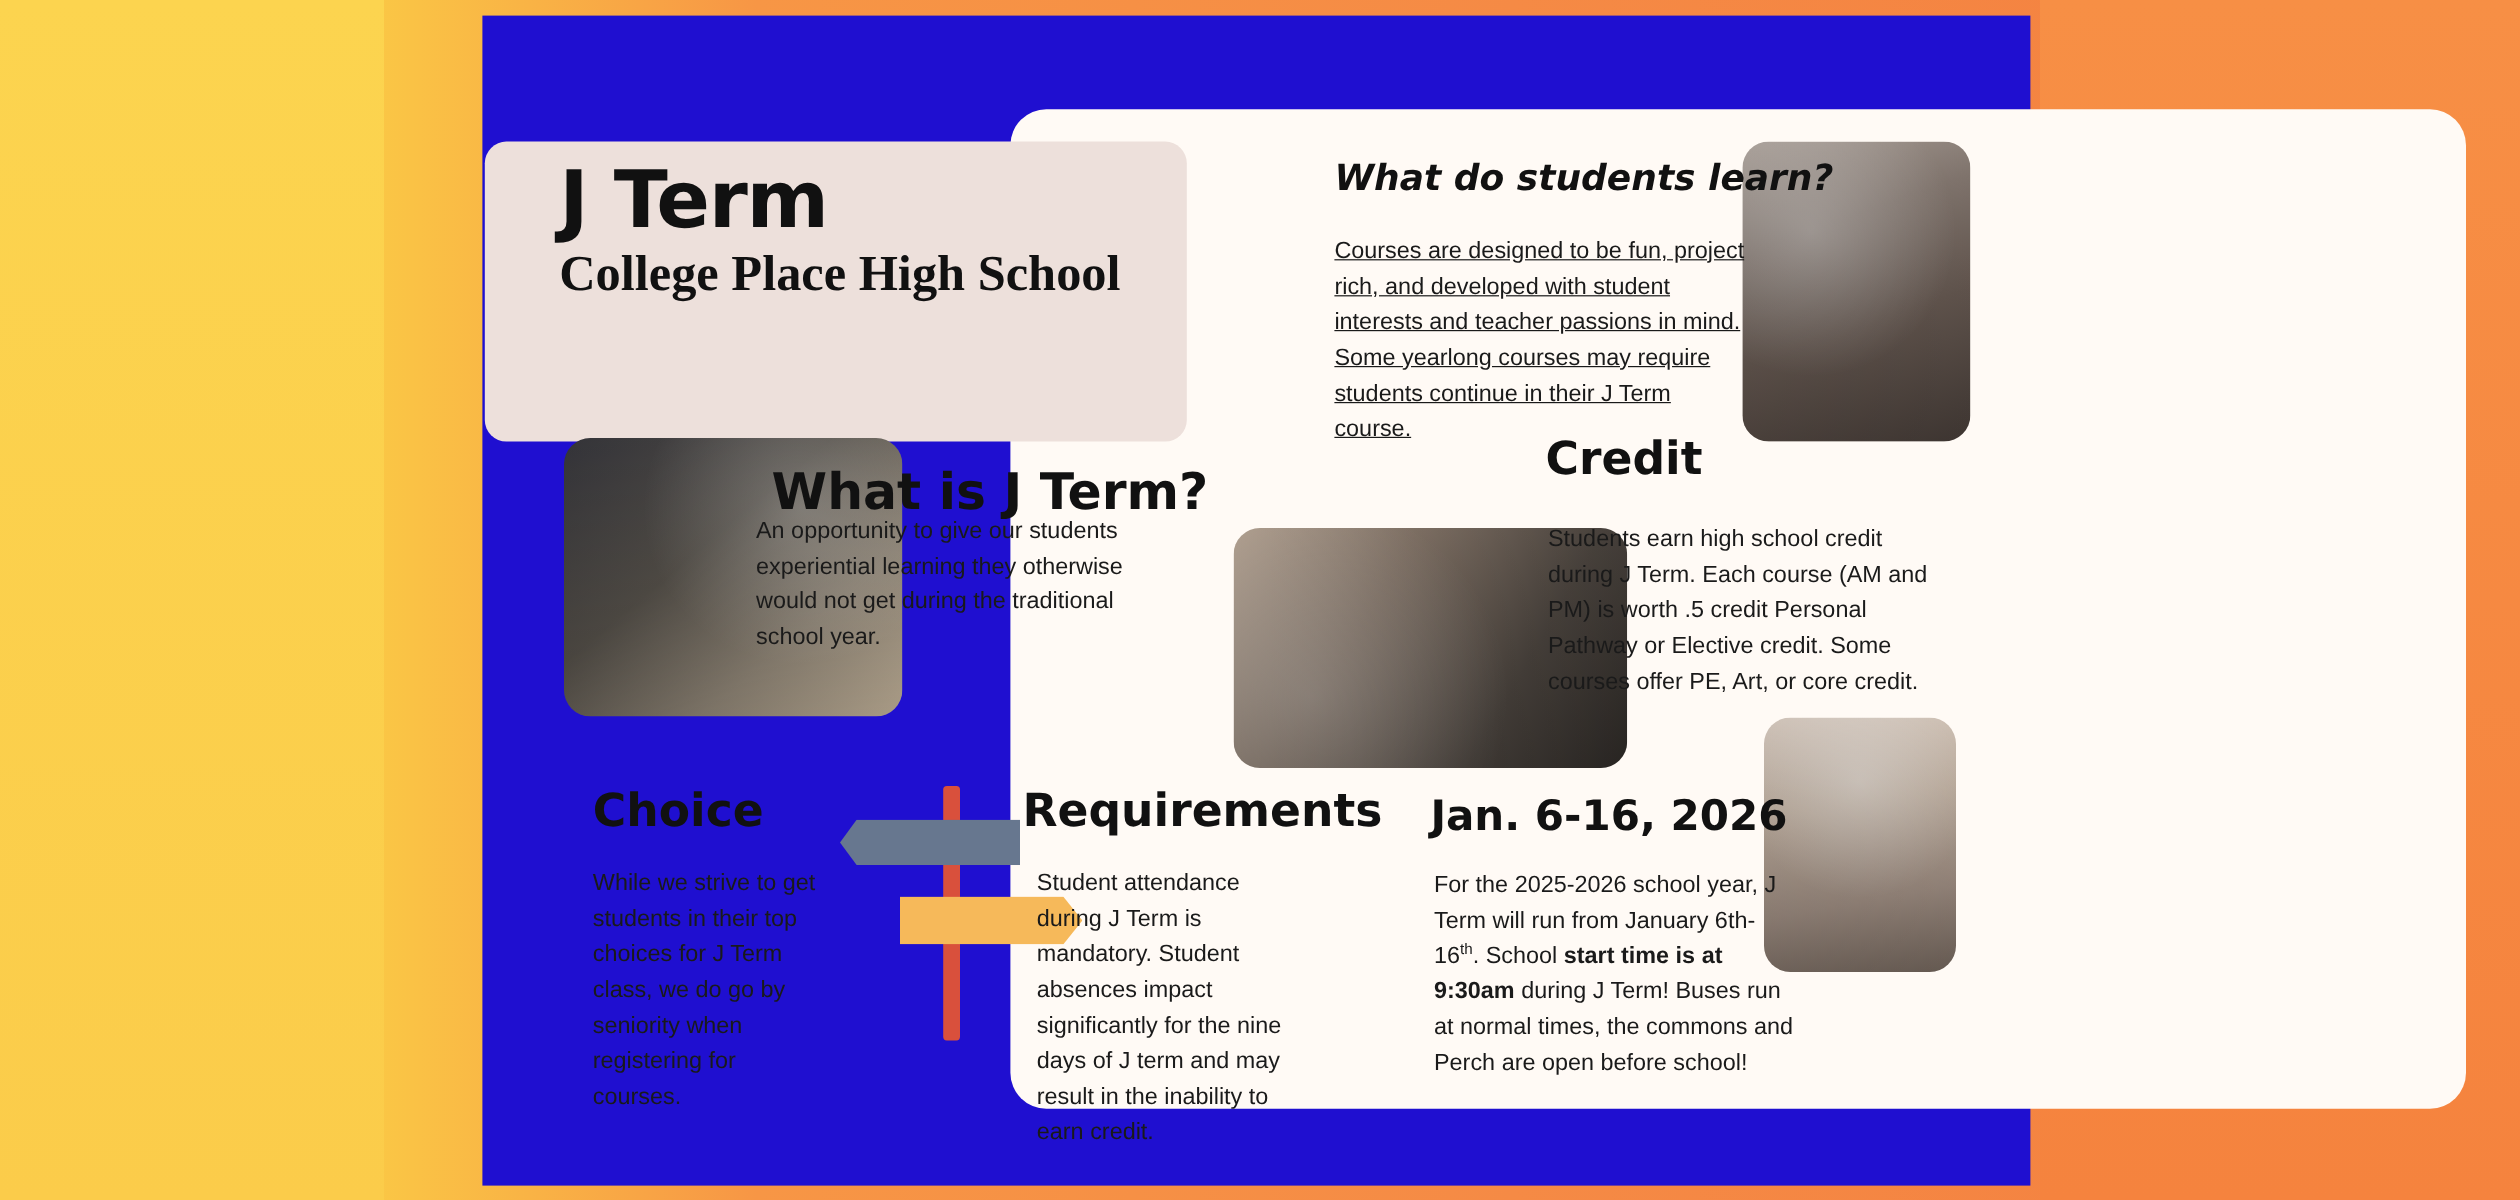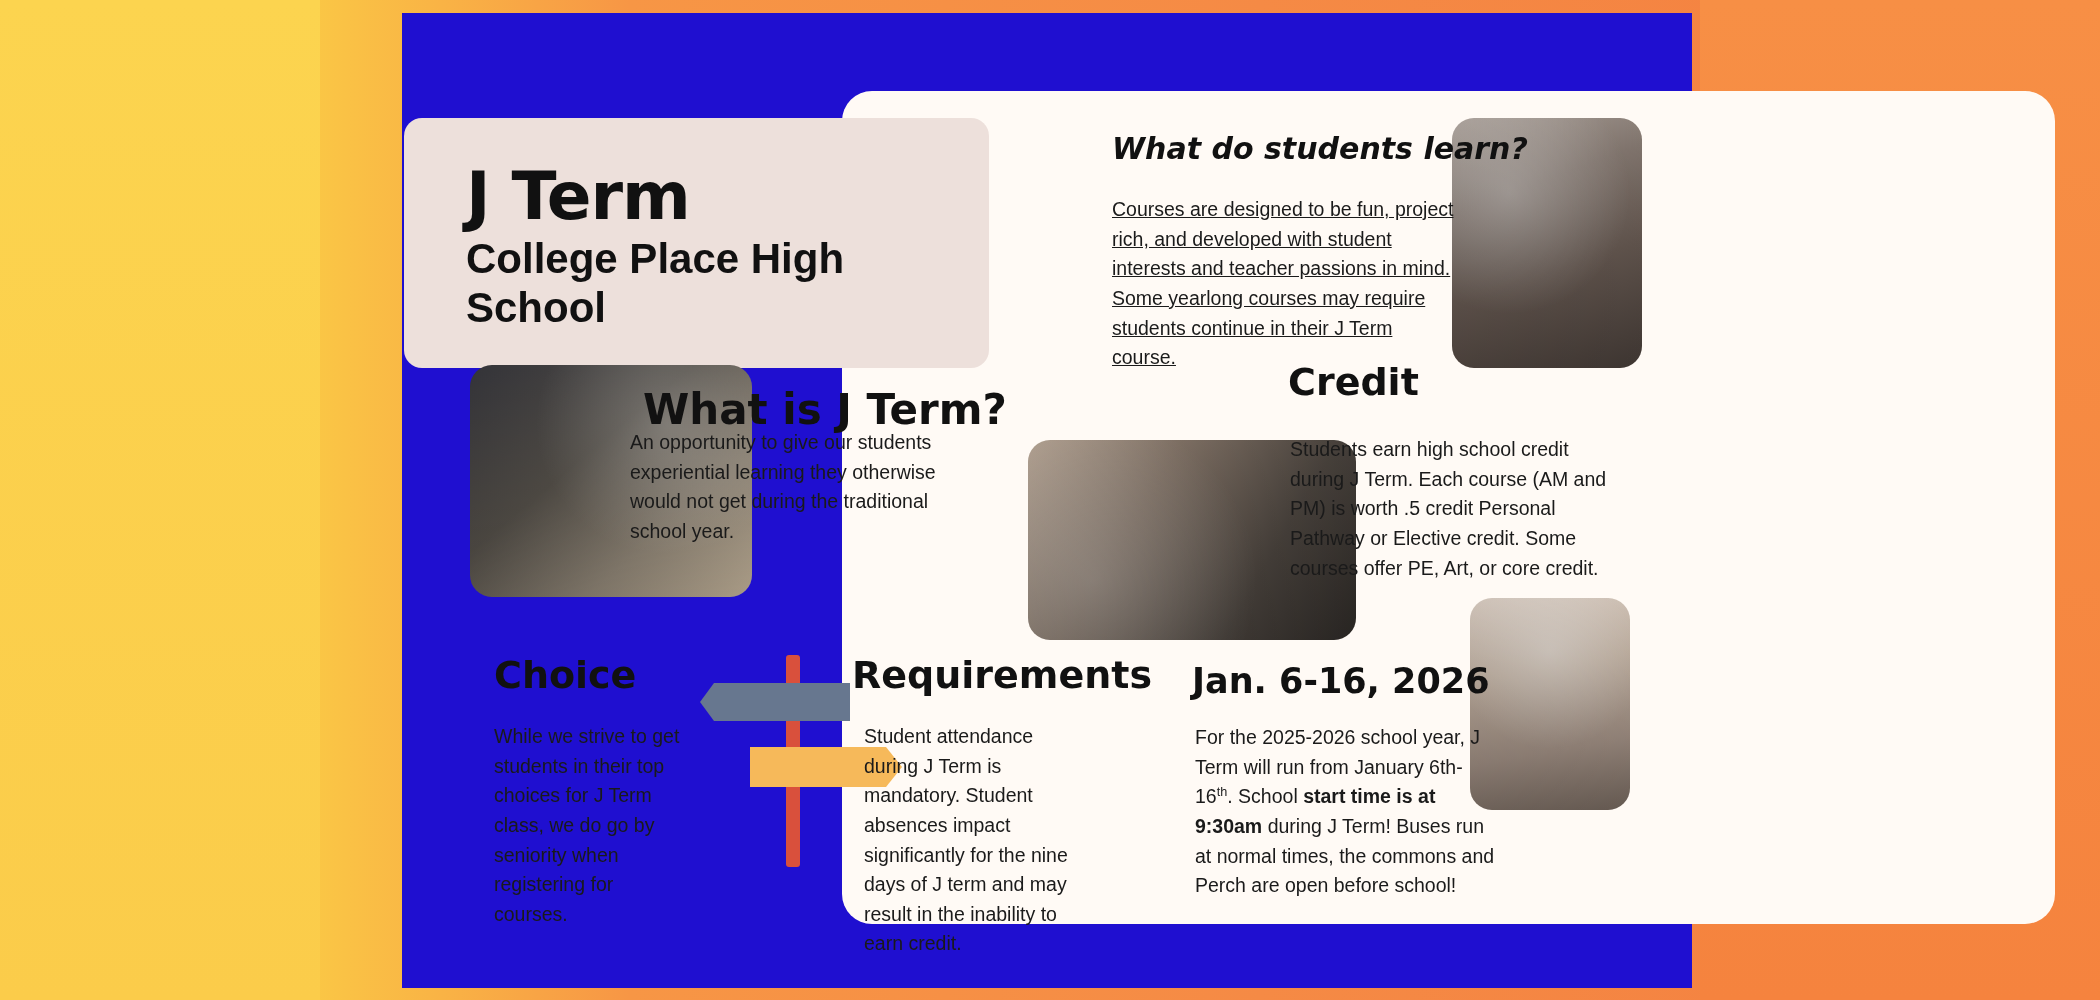--- a/index.html
+++ b/index.html
@@ -55,34 +55,34 @@
 
   
   .title-block {
     position: absolute;
     left: 404px;
     top: 118px;
     width: 585px;
     height: 250px;
     background: #ede0db;
     border-radius: 18px;
-    padding: 38px 34px;
+    padding: 8px 34px;
     box-sizing: border-box;
   }
   .title-main {
     font-family: "DejaVu Sans", sans-serif;
     font-weight: 900;
     font-size: 66px;
     letter-spacing: -1px;
     color: #111;
     margin: 6px 0 4px 28px;
     line-height: 1.05;
   }
   .title-sub {
-    font-family: Liberation Sans, sans-serif;
+    font-family: Liberation Serif, serif;
     font-weight: 700;
     font-size: 42px;
     color: #111;
     margin-left: 28px;
     line-height: 1.15;
   }
 
   .h2 {
     font-family: "DejaVu Sans", sans-serif;
     font-weight: 700;

